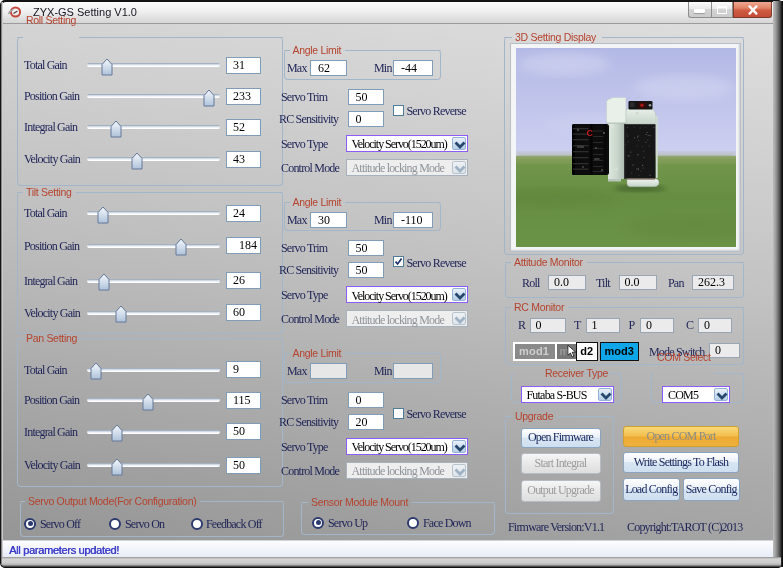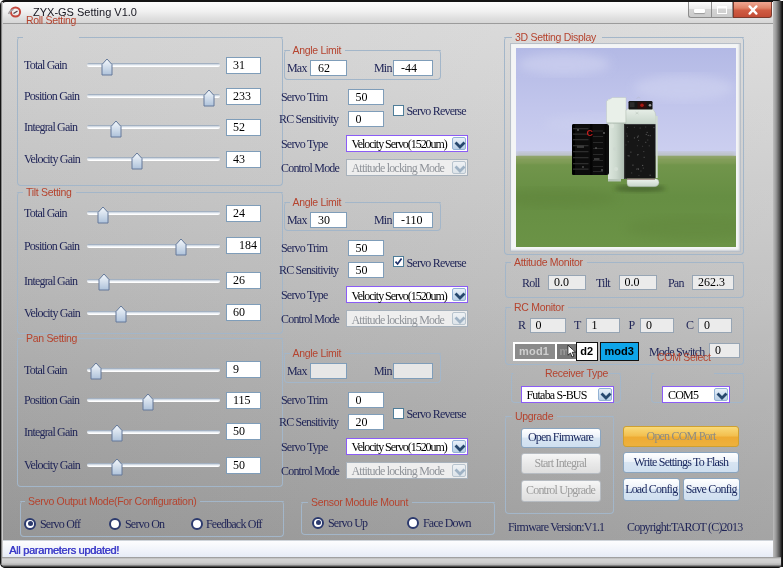--- a/index.html
+++ b/index.html
@@ -453,21 +453,21 @@
         <path d="M3.5 4.5 L7 8 L10.5 4.5" fill="none" stroke="#27486e" stroke-width="2.8" stroke-linecap="square"></path>
       </svg>
     </span>
   </div>
 <div class="gb" style="left:505px;top:415.5px;width:108.5px;height:98.0px"></div>
 <div class="gbt" style="left:505px;top:415.5px;width:7px;border-radius:4px 0 0 0"></div>
 <div class="gbt" style="left:557px;top:415.5px;width:56.5px;border-radius:0 4px 0 0"></div>
 <div class="gt" style="left:515px;top:410.5px">Upgrade</div>
 <div class="btn" style="left:520.5px;top:427.5px;width:80px;height:20.5px">Open Firmware</div>
 <div class="btn dis" style="left:520.5px;top:453px;width:80px;height:21px">Start Integral</div>
-<div class="btn dis" style="left:520.5px;top:480px;width:80px;height:21.5px">Control Upgrade</div>
+<div class="btn dis" style="left:520.5px;top:480px;width:80px;height:21.5px">Output Upgrade</div>
 <div class="ab" style="left:623px;top:425.5px;width:116px;height:21.5px;border:1px solid #cfa030;border-radius:3px;background:linear-gradient(180deg,#f9da79,#f3c050 45%,#eeab33 55%,#edb13e);display:flex;align-items:center;justify-content:center;font:12px 'Liberation Serif',serif;letter-spacing:-.8px;color:#8c8c84">Open COM Port</div>
 <div class="btn" style="left:623px;top:452px;width:116px;height:20.5px">Write Settings To Flash</div>
 <div class="btn" style="left:623px;top:478px;width:56.5px;height:22.5px">Load Config</div>
 <div class="btn" style="left:682.5px;top:478px;width:57.5px;height:22.5px">Save Config</div>
 <div class="sl" style="left:508px;top:520.16px;font-size:12px">Firmware Version:V1.1</div>
 <div class="sl" style="left:627px;top:520.16px;font-size:12px">Copyright:TAROT (C)2013</div>
 <div id="statusbar"></div>
 <div id="statustext">All parameters updated!</div>
 <div id="rightframe"></div>
 <div id="bottomframe"></div>

